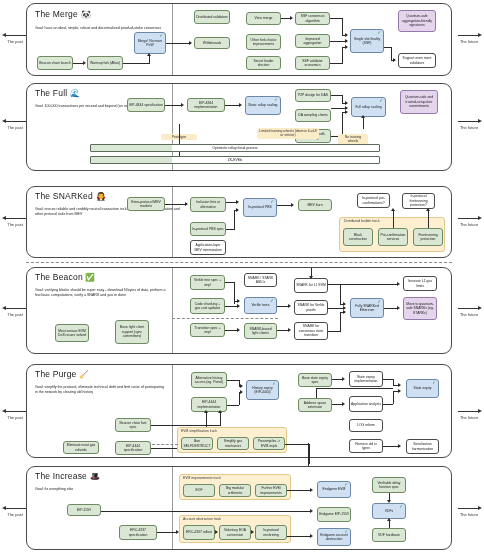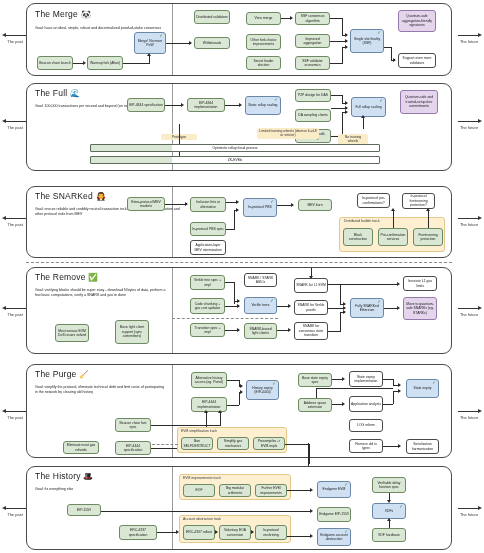--- a/index.html
+++ b/index.html
@@ -338,21 +338,21 @@
     <div class="ln-v" style="left:401px;top:24px;height:17px;"></div>
     <div class="ar-u" style="left:399px;top:21px;"></div>
   </div>
 
   <div class="dash-h" style="left:26px;top:262px;width:426px;"></div>
 
   <div class="section" style="left:26px;top:267px;width:426px;height:87px;">
     <div class="divider" style="left:145px;"></div>
 
     <div class="sec-title" style="left:8px;top:4px;">
-      <span>The Remove</span><span class="sec-emoji">✅</span>
+      <span>The Beacon</span><span class="sec-emoji">✅</span>
     </div>
     <div class="sec-goal" style="left:8px;top:20px;width:132px;">Goal: verifying blocks should be super easy - download N bytes of data, perform a few basic computations, verify a SNARK and you're done</div>
 
     <div class="node green" style="left:28px;top:56px;width:34px;height:18px;">
         <span>Most serious EVM DoS issues solved</span>
       </div>
     <div class="node green" style="left:88px;top:52px;width:34px;height:24px;">
         <span>Basic light client support (sync committees)</span>
       </div>
 
@@ -543,21 +543,21 @@
     <div class="dash-h" style="left:125px;top:79px;width:26px;"></div>
   </div>
 
   <div class="ln-v" style="left:308px;top:443px;height:44px;"></div>
   <div class="ln-h" style="left:308px;top:487px;width:45px;"></div>
 
   <div class="section" style="left:26px;top:466px;width:426px;height:84px;">
     <div class="divider" style="left:145px;"></div>
 
     <div class="sec-title" style="left:8px;top:4px;">
-      <span>The History</span><span class="sec-emoji">🎩</span>
+      <span>The Increase</span><span class="sec-emoji">🎩</span>
     </div>
     <div class="sec-goal" style="left:8px;top:20px;">Goal: fix everything else</div>
 
     <div class="node green" style="left:40px;top:37px;width:34px;height:12px;">
         <span>EIP-1559</span>
       </div>
     <div class="node green" style="left:92px;top:58px;width:38px;height:15px;">
         <span>ERC-4337 specification</span>
       </div>
 

